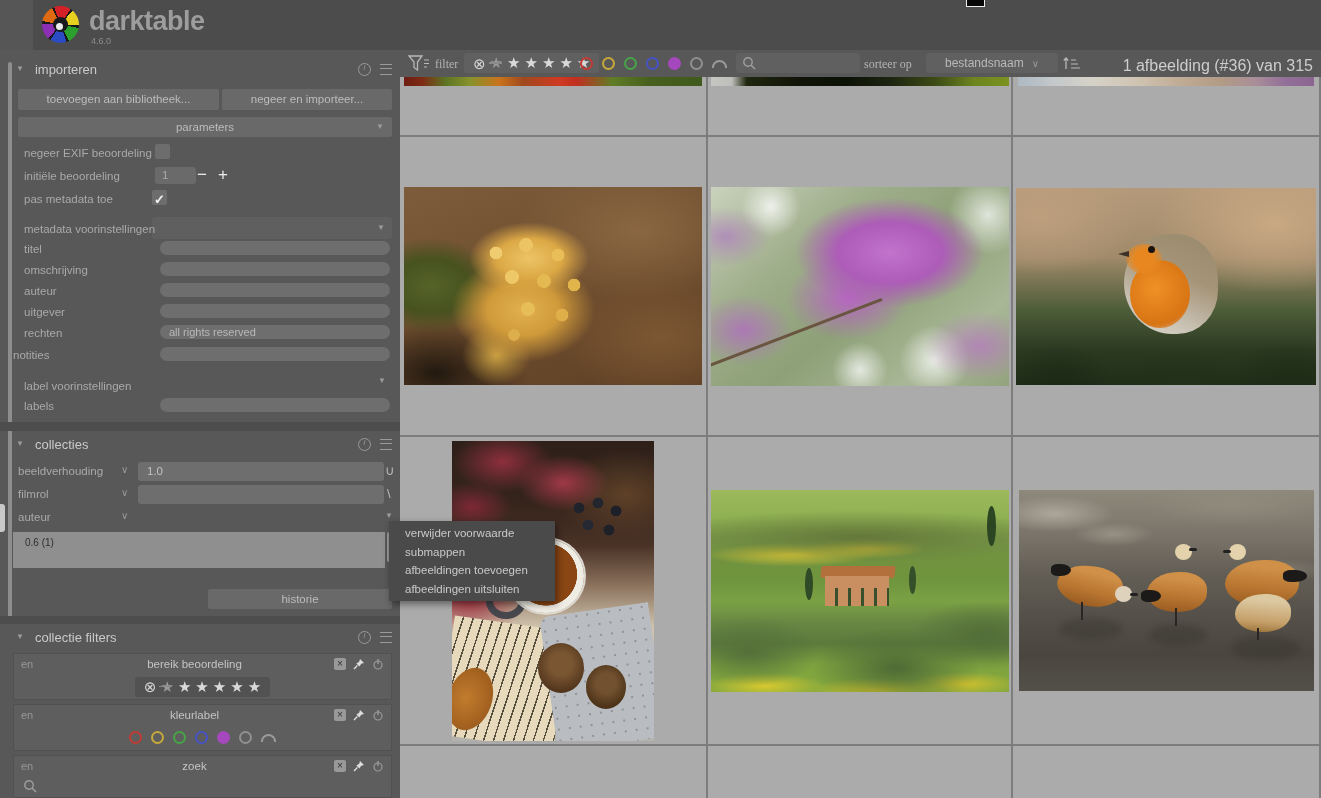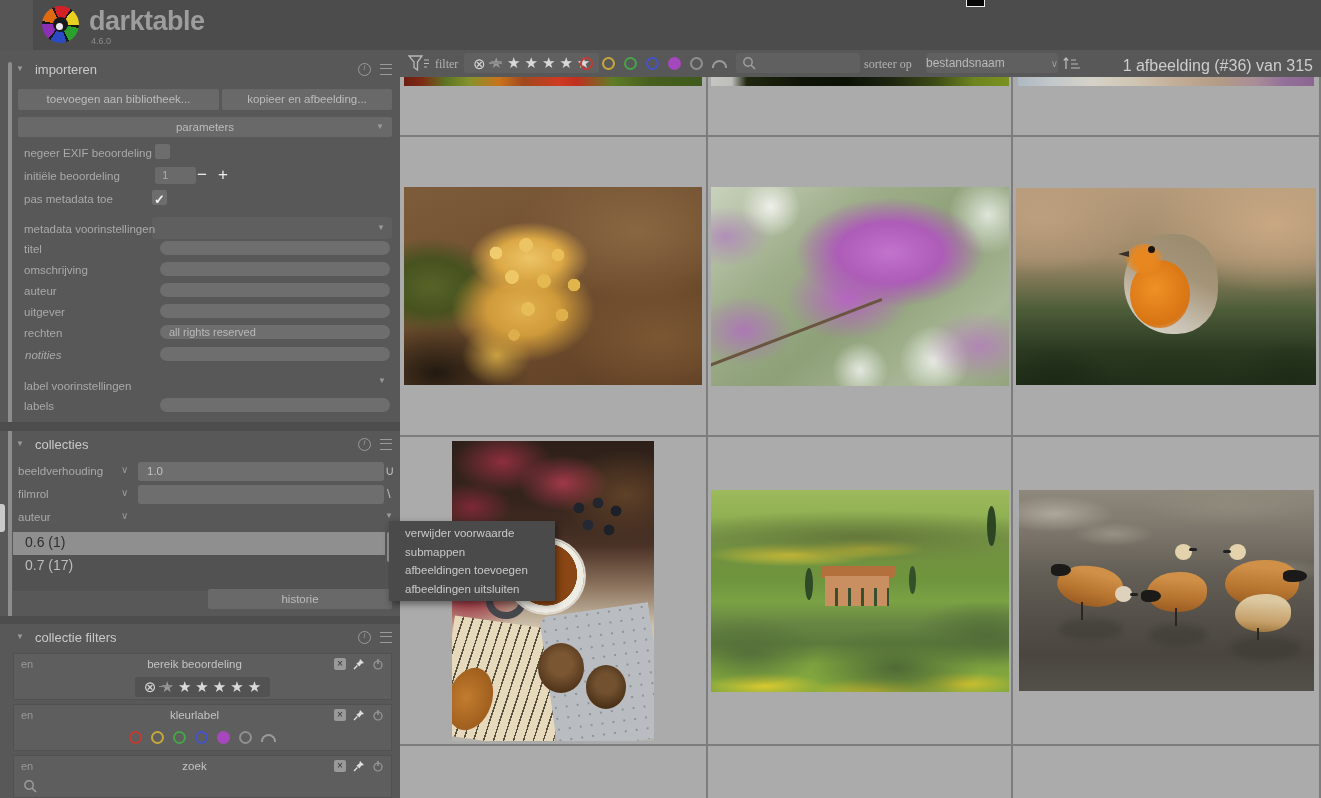--- a/index.html
+++ b/index.html
@@ -34,21 +34,21 @@
   .chkmark{color:#f2f2f2;font-size:13px;font-weight:bold;line-height:15px;}
   .numinput{background:#6a6a6a;width:34px;height:17px;border-radius:3px;font-size:11.5px;color:#a9a9a9;line-height:17px;padding-left:7px;}
   .stepbtn{color:#ededed;font-size:17px;width:18px;text-align:center;line-height:19px;font-weight:300;}
   .dropdown{background:#5f5f5f;border-radius:3px;}
   .dd-tri{position:absolute;right:7px;top:7px;}
   .tinput{background:#6e6e6e;border-radius:7px;height:14px;line-height:14px;font-size:11px;color:#b9b9b9;padding:0 9px;white-space:nowrap;overflow:hidden;}
   .sep{background:#4d4d4d;}
   .chev{color:#9a9a9a;font-size:10px;}
   .cinput{background:#6e6e6e;border-radius:3px;height:19px;line-height:19px;font-size:11.5px;color:#c2c2c2;padding:0 9px;}
   .rule-icon{color:#b9b9b9;font-size:13px;line-height:18px;}
-  .lv{height:36px;line-height:21px;padding-left:12px;font-size:14px;background:#525252;color:#bdbdbd;}
+  .lv{height:36px;line-height:21px;padding-left:12px;font-size:10px;background:#525252;color:#bdbdbd;}
   .lv.sel{background:#8f8f8f;color:#2f2f2f;}
   .lv-scroll{width:5px;height:30px;background:#989898;border-radius:2px;}
   .fbox{background:#5e5e5e;width:379px;border:1px solid #515151;box-sizing:border-box;}
   .fbox-hdr{height:20px;display:flex;align-items:center;padding:0 7px;}
   .fop{color:#989898;font-size:11px;width:34px;}
   .fname{flex:1;text-align:center;color:#c4c4c4;font-size:11.5px;}
   .ficons{display:flex;gap:7px;align-items:center;width:50px;justify-content:flex-end;}
   .icon-xbox{width:12px;height:12px;background:#999;color:#333;font-size:10px;line-height:12px;text-align:center;border-radius:2px;}
   .fbody{height:25px;display:flex;align-items:center;justify-content:center;}
   .rate-box{background:#525252;border-radius:3px;padding:0 9px;display:flex;gap:4px;align-items:center;height:20px;}
@@ -202,21 +202,21 @@
 
   <div class="mod-header lp" style="left:16px;top:10px;width:376px;">
     <span class="tri">▼</span>
     <span class="mod-title">importeren</span>
     <span class="hdr-icons">
       <span class="icon-info"></span>
       <span class="icon-menu"></span>
     </span>
   </div>
   <div class="btn lp" style="left:18px;top:39px;width:201px;">toevoegen aan bibliotheek...</div>
-  <div class="btn lp" style="left:222px;top:39px;width:170px;">kopieer en afbeelding...</div>
+  <div class="btn lp" style="left:222px;top:39px;width:170px;">negeer en importeer...</div>
   <div class="params-bar lp" style="left:18px;top:67px;width:374px;">
     <span>parameters</span>
     <span class="tri params-tri">▼</span>
   </div>
 
   <div class="flabel lp" style="left:24px;top:97px;">negeer EXIF beoordeling</div>
   <div class="chk lp" style="left:155px;top:94px;"></div>
 
   <div class="flabel lp" style="left:24px;top:120px;">initiële beoordeling</div>
   <div class="numinput lp" style="left:155px;top:117px;">1</div>
@@ -239,21 +239,21 @@
 
   <div class="flabel lp" style="left:24px;top:235px;">auteur</div>
   <div class="tinput lp" style="left:160px;top:233px;width:212px;"></div>
 
   <div class="flabel lp" style="left:24px;top:256px;">uitgever</div>
   <div class="tinput lp" style="left:160px;top:254px;width:212px;"></div>
 
   <div class="flabel lp" style="left:24px;top:277px;">rechten</div>
   <div class="tinput lp" style="left:160px;top:275px;width:212px;">all rights reserved</div>
 
-  <div class="flabel lp" style="left:25px;top:299px;font-style:italic;">notities</div>
+  <div class="flabel lp" style="left:13px;top:299px;">notities</div>
   <div class="tinput lp" style="left:160px;top:297px;width:212px;"></div>
 
   <div class="flabel lp" style="left:24px;top:330px;">label voorinstellingen</div>
   <span class="tri lp" style="left:378px;top:327px;">▼</span>
   <div class="flabel lp" style="left:24px;top:350px;">labels</div>
   <div class="tinput lp" style="left:160px;top:348px;width:212px;"></div>
 
   <div class="sep lp" style="left:0;top:372px;width:400px;height:9px;"></div>
 
   <div class="mod-header lp" style="left:16px;top:385px;width:376px;">
@@ -273,21 +273,20 @@
   <div class="flabel lp" style="left:18px;top:438px;">filmrol</div>
   <span class="chev lp" style="left:121px;top:437px;">∨</span>
   <div class="cinput lp" style="left:138px;top:435px;width:228px;"></div>
   <span class="rule-icon lp" style="left:387px;top:435px;">\</span>
 
   <div class="flabel lp" style="left:18px;top:461px;">auteur</div>
   <span class="chev lp" style="left:121px;top:460px;">∨</span>
   <span class="tri lp" style="left:385px;top:462px;">▼</span>
 
   <div class="lv sel lp" style="left:13px;top:482px;width:360px;">0.6 (1)</div>
-  <div class="lv lp" style="left:13px;top:505px;width:360px;">0.7 (17)</div>
   <div class="lv-scroll lp" style="left:387px;top:482px;"></div>
 
   <div class="btn lp" style="left:208px;top:539px;width:184px;height:20px;line-height:20px;">historie</div>
 
   <div class="sep lp" style="left:0;top:566px;width:400px;height:8px;"></div>
 
   <div class="mod-header lp" style="left:16px;top:578px;width:376px;">
     <span class="tri">▼</span>
     <span class="mod-title">collectie filters</span>
     <span class="hdr-icons">
@@ -407,21 +406,21 @@
     <span class="carc"></span>
   </span>
   <span class="tb-box lp" style="left:336px;top:3px;width:124px;padding-left:6px;box-sizing:border-box;">
     <svg width="14" height="14" viewBox="0 0 14 14">
         <circle cx="6" cy="6" r="4.2" fill="none" stroke="#9e9e9e" stroke-width="1.4"></circle>
         <line x1="9.2" y1="9.2" x2="13" y2="13" stroke="#9e9e9e" stroke-width="1.6"></line>
       </svg>
     <span></span>
   </span>
   <span class="tb-label lp" style="left:464px;top:7px;">sorteer op</span>
-  <span class="tb-box sort-dd lp" style="left:526px;top:3px;width:132px;justify-content:space-between;">
+  <span class="tb-box sort-dd lp" style="left:526px;top:3px;width:132px;">
     <span>bestandsnaam</span>
     <span class="chev">∨</span>
   </span>
   <svg class="lp" style="left:663px;top:6px;" width="18" height="15" viewBox="0 0 18 15">
     <line x1="3" y1="2" x2="3" y2="13" stroke="#b8b8b8" stroke-width="1.3"></line>
     <path d="M0.8 4.5 L3 2 L5.2 4.5" fill="none" stroke="#b8b8b8" stroke-width="1.3"></path>
     <line x1="8" y1="4" x2="13" y2="4" stroke="#b8b8b8"></line>
       <line x1="8" y1="8" x2="15" y2="8" stroke="#b8b8b8"></line>
       <line x1="8" y1="12" x2="17" y2="12" stroke="#b8b8b8"></line>
   </svg>

